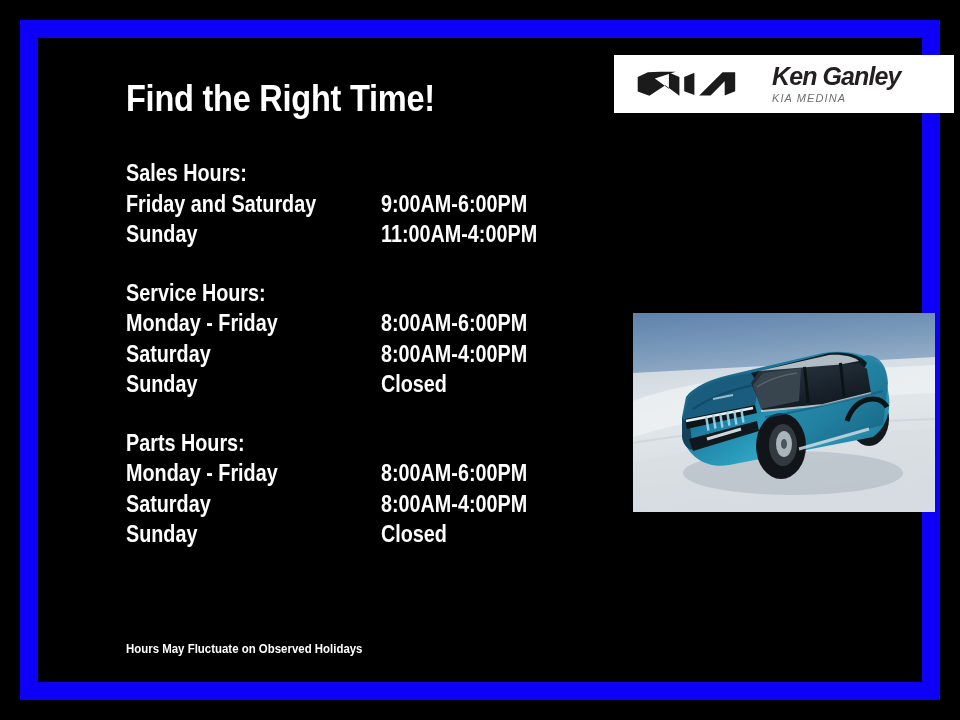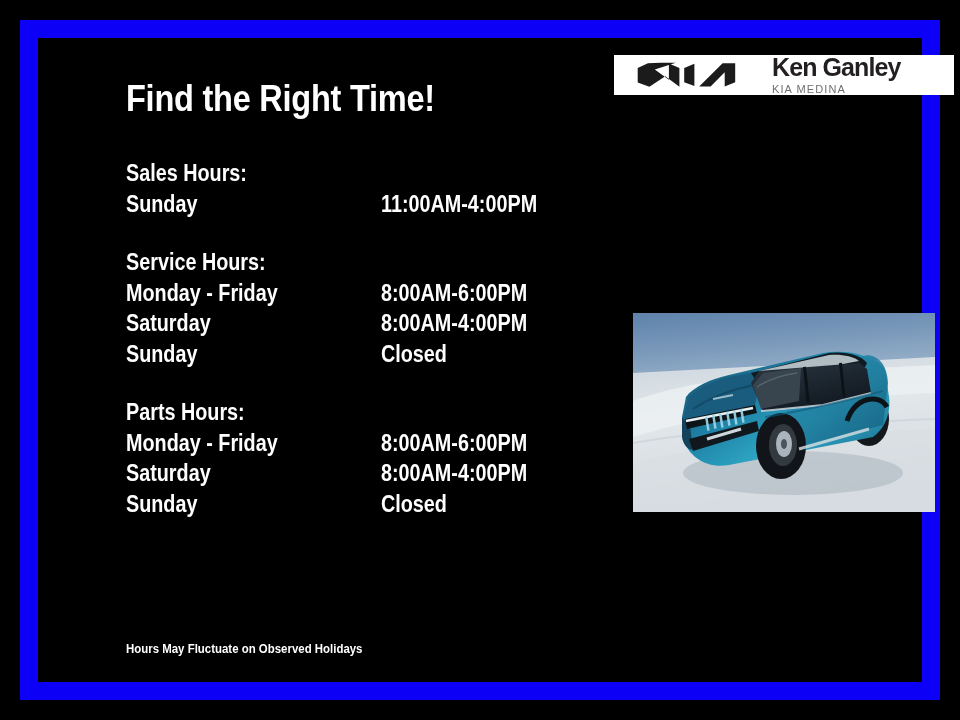--- a/index.html
+++ b/index.html
@@ -117,26 +117,27 @@
     transform-origin: left center;
     white-space: nowrap;
   }
 
   
   .logo-panel {
     position: absolute;
     left: 566px;
     top: 55px;
     width: 340px;
-    height: 40px;
+    height: 58px;
     background: #ffffff;
     display: flex;
     align-items: center;
     padding: 0 14px;
     box-sizing: border-box;
+    font-style: italic;
   }
   .kia-mark {
     width: 122px;
     height: 30px;
     flex: 0 0 auto;
     margin-right: 22px;
     display: block;
   }
   .logo-text { display: block; line-height: 1; }
   .ken-ganley {
@@ -177,20 +178,24 @@
   <div class="blue-frame"></div>
 
   <div class="content">
 
     <div class="title">Find the Right Time!</div>
 
     <div class="hours-wrap">
 
       <div class="hours-group">
         <div class="group-heading">Sales Hours:</div>
+        <div class="hours-row">
+          <span class="row-day">Friday and Saturday</span>
+          <span class="row-time">9:00AM-6:00PM</span>
+        </div>
         <div class="hours-row">
           <span class="row-day">Sunday</span>
           <span class="row-time">11:00AM-4:00PM</span>
         </div>
       </div>
 
       <div class="hours-group">
         <div class="group-heading">Service Hours:</div>
         <div class="hours-row">
           <span class="row-day">Monday - Friday</span>

